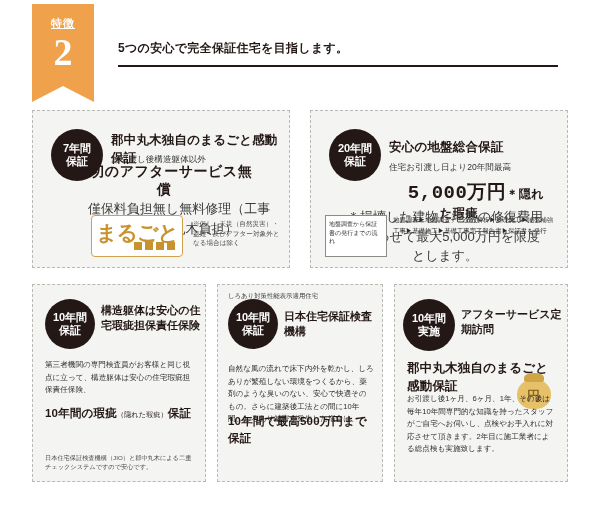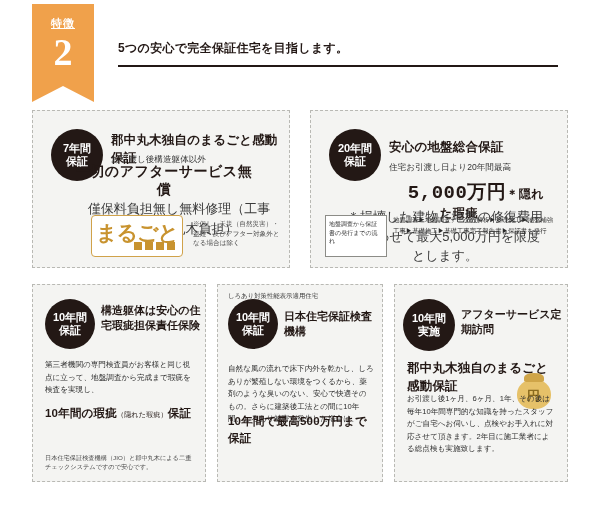--- a/index.html
+++ b/index.html
@@ -310,21 +310,21 @@
   <div class="diag-box">地盤調査から保証書の発行までの流れ</div>
   <div class="diag-flow">地盤調査▶地盤調査データの解析▶基礎施工▶地盤補強工事▶基礎施工▶基礎工事完了報告書▶保証書を発行</div>
 </div>
 
 <div class="card" id="card3">
   <div class="badge badge-top">
     <span>10年間</span>
     <span>保証</span>
   </div>
   <div class="b-head">構造躯体は安心の住宅瑕疵担保責任保険</div>
-  <div class="b-body">第三者機関の専門検査員がお客様と同じ視点に立って、地盤調査から完成まで瑕疵を検査を実現し、</div>
+  <div class="b-body">第三者機関の専門検査員がお客様と同じ視点に立って、構造躯体は安心の住宅瑕疵担保責任保険、</div>
   <div class="b-strong">
     <span>10年間の瑕疵</span><span class="small">（隠れた瑕疵）</span><span>保証</span>
   </div>
   <div class="b-foot">日本住宅保証検査機構（JIO）と郡中丸木による二重チェックシステムですので安心です。</div>
 </div>
 
 <div class="card" id="card4">
   <div class="b-tiny">しろあり対策性能表示適用住宅</div>
   <div class="badge badge-top">
     <span>10年間</span>

